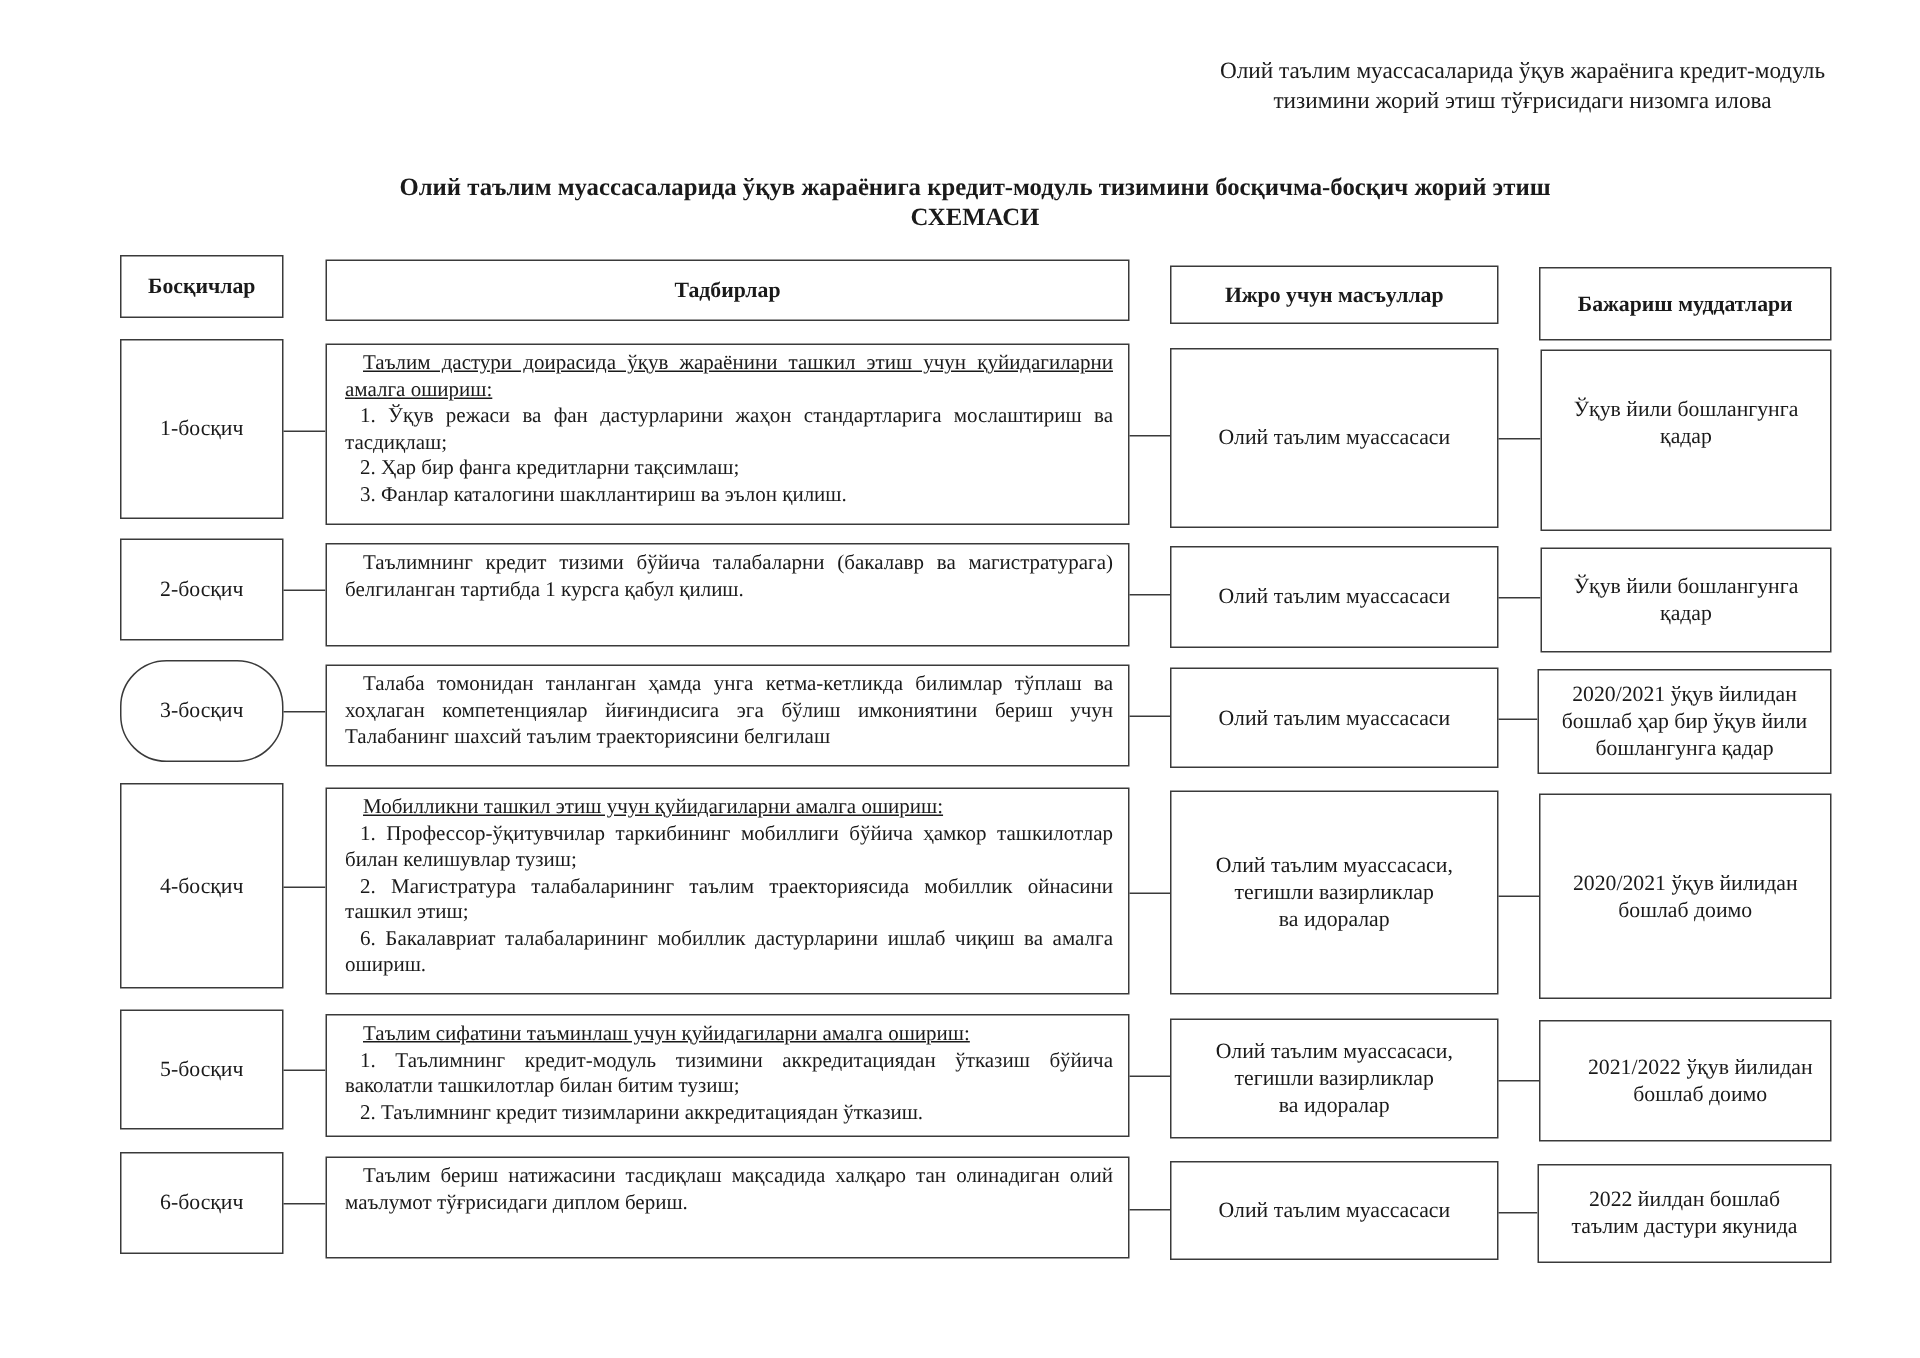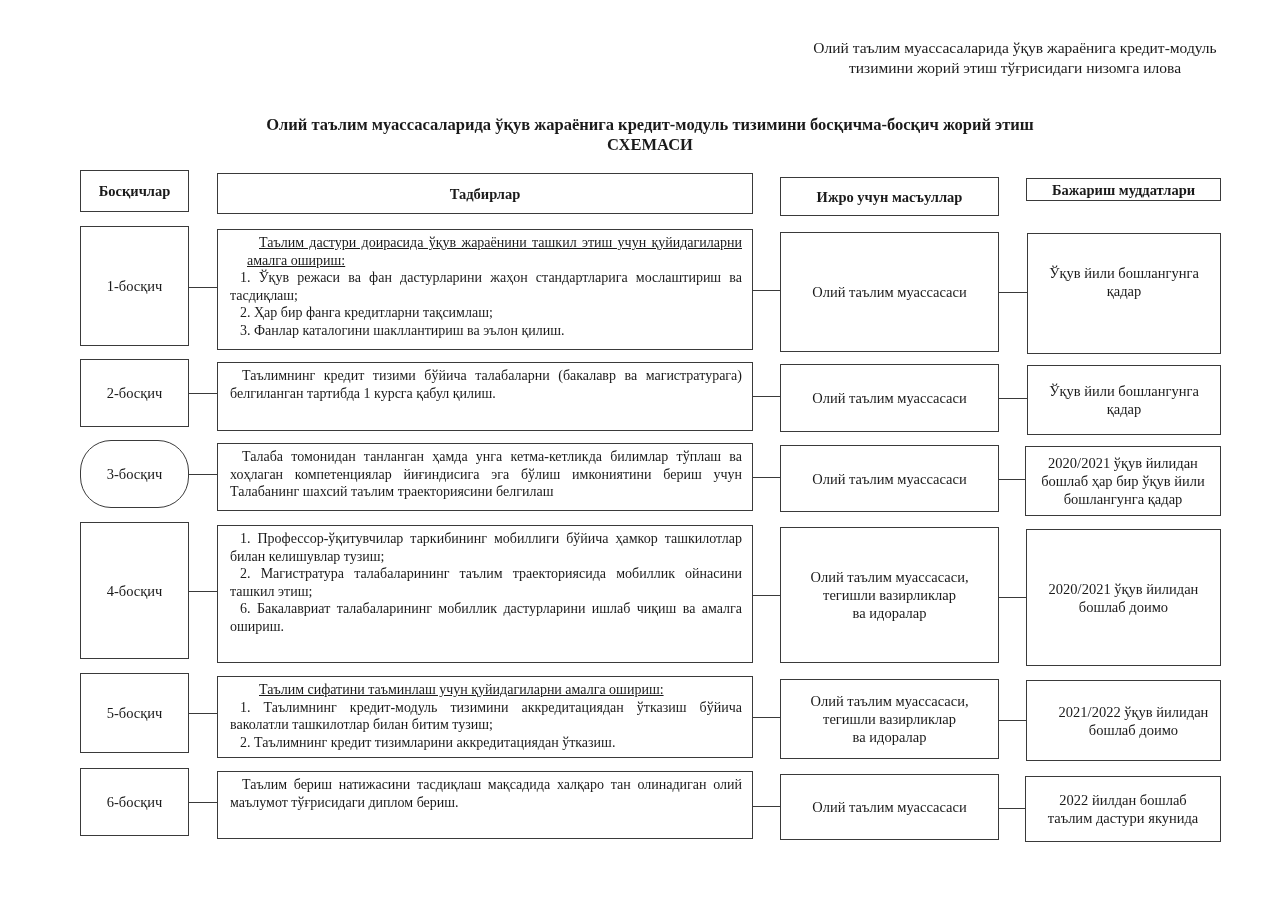--- a/index.html
+++ b/index.html
@@ -57,21 +57,20 @@
       padding: 4px 10px 4px 12px;
       font-size: 14px;
       line-height: 17.5px;
     }
     .box.action .lead {
       text-indent: 12px;
       display: block;
     }
     .box.action .lead.u {
       text-decoration: underline;
-      margin-left: 17px;
     }
     .box.action .item {
       display: block;
       text-indent: 10px;
     }
     .conn {
       position: absolute;
       height: 0;
       border-top: 1.5px solid #3a3a3a;
     }
@@ -85,21 +84,21 @@
 <div class="annex">Олий таълим муассасаларида ўқув жараёнига кредит-модуль тизимини жорий этиш тўғрисидаги низомга илова</div>
 
 <div class="title">
   <div>Олий таълим муассасаларида ўқув жараёнига кредит-модуль тизимини босқичма-босқич жорий этиш</div>
   <div>СХЕМАСИ</div>
 </div>
 
 <div class="box hdr" style="left:80px;top:170px;width:109px;height:42px;">Босқичлар</div>
 <div class="box hdr" style="left:217px;top:173px;width:536px;height:41px;">Тадбирлар</div>
 <div class="box hdr" style="left:780px;top:177px;width:219px;height:39px;">Ижро учун масъуллар</div>
-<div class="box hdr" style="left:1026px;top:178px;width:195px;height:23px;">Бажариш муддатлари</div>
+<div class="box hdr" style="left:1026px;top:178px;width:195px;height:49px;">Бажариш муддатлари</div>
 
 <div class="box" style="left:80px;top:226px;width:109px;height:120px;">1-босқич</div>
 <div class="conn" style="left:189px;top:287px;width:28px;"></div>
 <div class="box action" style="left:217px;top:229px;width:536px;height:121px;">
   <span class="lead u">Таълим дастури доирасида ўқув жараёнини ташкил этиш учун қуйидагиларни амалга ошириш:</span>
   <span class="item">1. Ўқув режаси ва фан дастурларини жаҳон стандартларига мослаштириш ва тасдиқлаш;</span>
   <span class="item">2. Ҳар бир фанга кредитларни тақсимлаш;</span>
   <span class="item">3. Фанлар каталогини шакллантириш ва эълон қилиш.</span>
 </div>
 <div class="conn" style="left:753px;top:290px;width:27px;"></div>
@@ -127,20 +126,21 @@
 <div class="conn" style="left:753px;top:477px;width:27px;"></div>
 <div class="box multiline" style="left:780px;top:445px;width:219px;height:67px;">Олий таълим муассасаси</div>
 <div class="conn" style="left:999px;top:479px;width:26px;"></div>
 <div class="box multiline" style="left:1025px;top:446px;width:196px;height:70px;">2020/2021 ўқув йилидан
 бошлаб ҳар бир ўқув йили
 бошлангунга қадар</div>
 
 <div class="box" style="left:80px;top:522px;width:109px;height:137px;">4-босқич</div>
 <div class="conn" style="left:189px;top:591px;width:28px;"></div>
 <div class="box action" style="left:217px;top:525px;width:536px;height:138px;">
+  <span class="lead u">Мобилликни ташкил этиш учун қуйидагиларни амалга ошириш:</span>
   <span class="item">1. Профессор-ўқитувчилар таркибининг мобиллиги бўйича ҳамкор ташкилотлар билан келишувлар тузиш;</span>
   <span class="item">2. Магистратура талабаларининг таълим траекториясида мобиллик ойнасини ташкил этиш;</span>
   <span class="item">6. Бакалавриат талабаларининг мобиллик дастурларини ишлаб чиқиш ва амалга ошириш.</span>
 </div>
 <div class="conn" style="left:753px;top:595px;width:27px;"></div>
 <div class="box multiline" style="left:780px;top:527px;width:219px;height:136px;">Олий таълим муассасаси,
 тегишли вазирликлар
 ва идоралар</div>
 <div class="conn" style="left:999px;top:597px;width:27px;"></div>
 <div class="box multiline" style="left:1026px;top:529px;width:195px;height:137px;">2020/2021 ўқув йилидан

